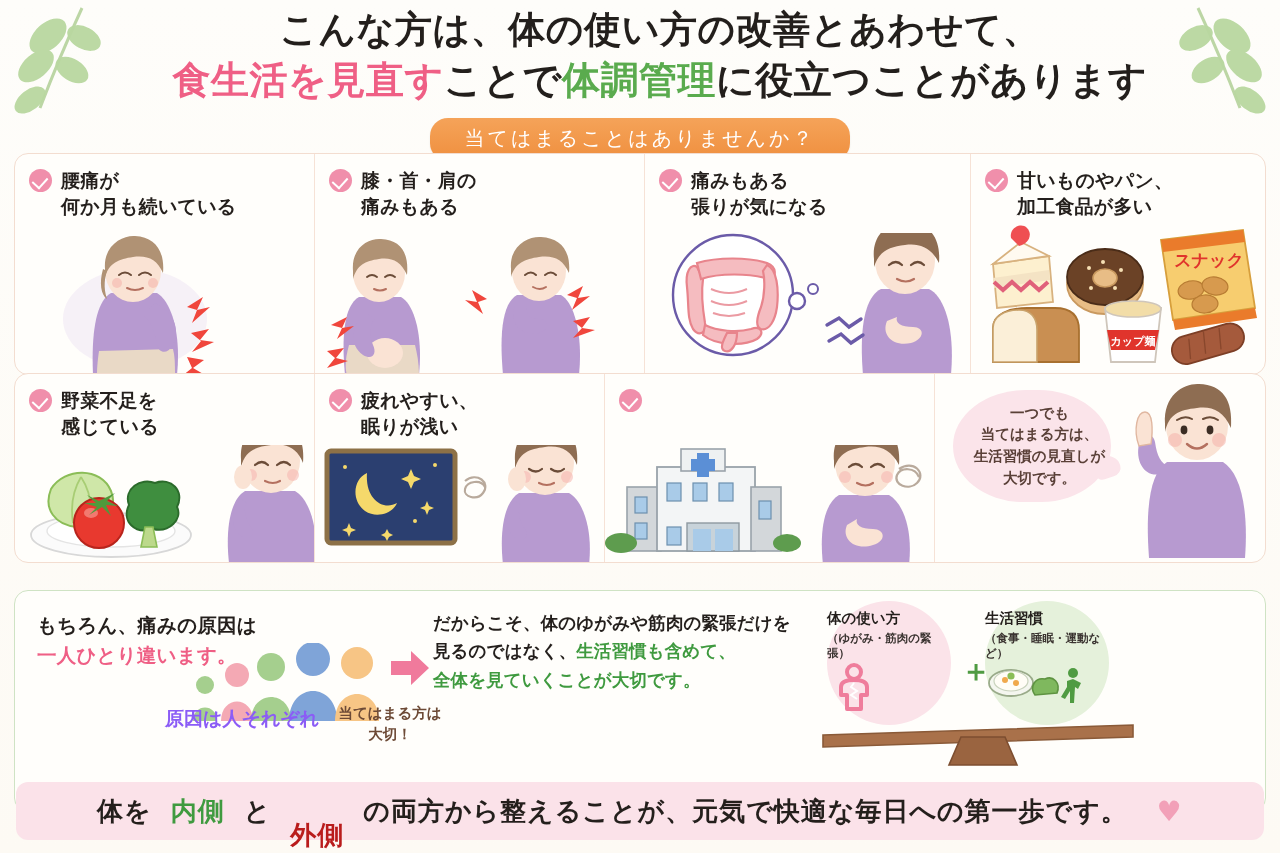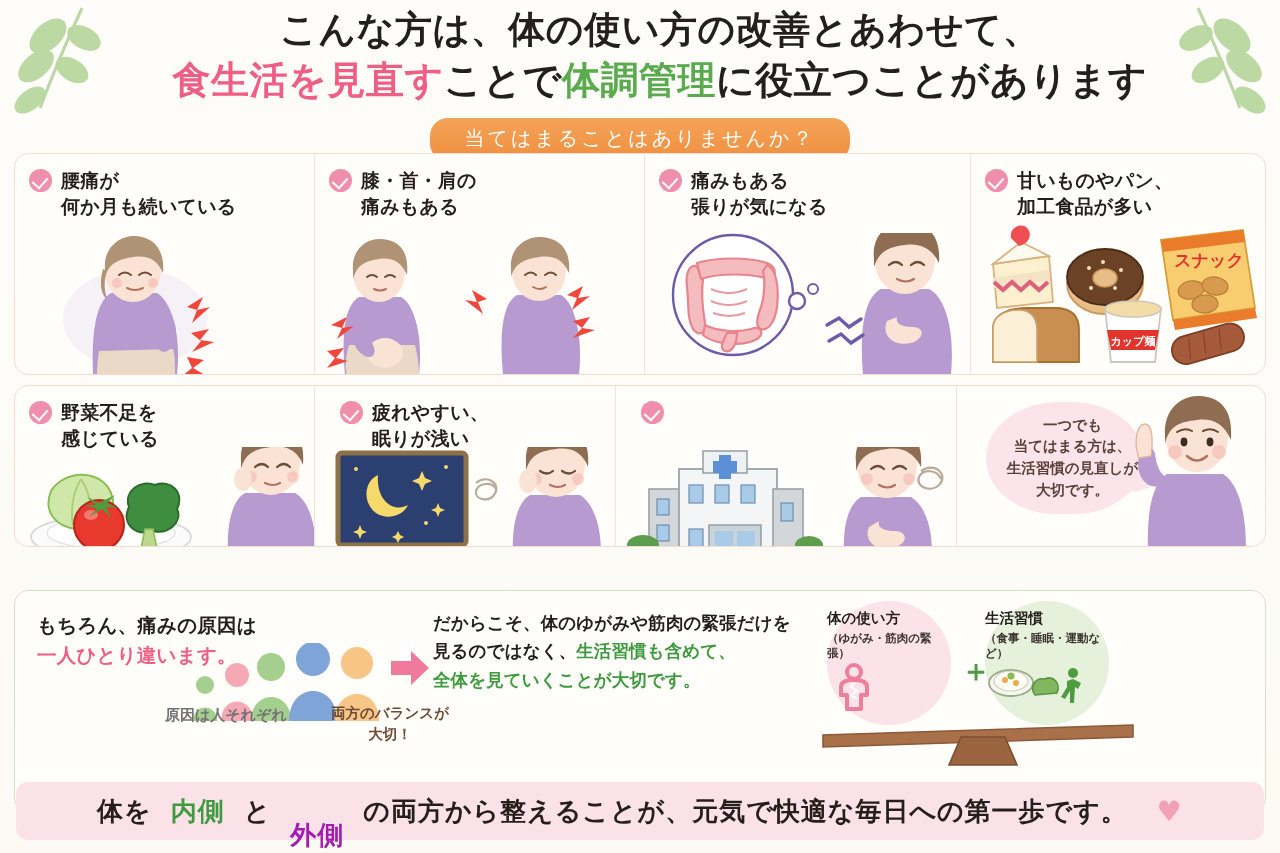--- a/index.html
+++ b/index.html
@@ -48,21 +48,21 @@
   
   .row {
     position: absolute; left: 14px; width: 1252px;
     background: #fffefb;
     border: 1.5px solid #f3ddd0;
     border-radius: 14px;
     display: flex;
     overflow: hidden;
   }
   .row1 { top: 153px; height: 222px; }
-  .row2 { top: 385px; height: 162px; gap: 11px; }
+  .row2 { top: 373px; height: 190px; }
 
   .card {
     position: relative;
     border-right: 1.5px solid #f6e2d6;
     overflow: hidden;
   }
   .card:last-child { border-right: none; }
 
   .card-head { display: flex; align-items: flex-start; gap: 9px; padding: 13px 10px 0 14px; }
   .check {
@@ -104,21 +104,21 @@
   
   .panel {
     position: absolute; left: 14px; top: 590px; width: 1252px; height: 222px;
     background: #fffefb; border: 1.5px solid #cfe3c4; border-radius: 14px;
   }
   .panel-left { position: absolute; left: 22px; top: 20px; width: 400px; }
   .p-line { font-size: 19.5px; font-weight: 700; color: #241f1c; line-height: 1.55; letter-spacing: .2px; }
   .p-line.pink { color: #ef5f85; }
   .people-caption {
     position: absolute; left: 150px; top: 115px;
-    font-size: 15px; font-weight: 700; color: #737373; text-align: center;
+    font-size: 19px; font-weight: 700; color: #8b5cf6; text-align: center;
   }
   .panel-mid { position: absolute; left: 418px; top: 18px; width: 360px; }
   .m-line { font-size: 17.5px; font-weight: 700; color: #241f1c; line-height: 1.62; letter-spacing: .1px; }
   .m-green { color: #3f9a3f; }
 
   .balance { position: absolute; left: 800px; top: 8px; width: 330px; height: 165px; }
   .bal-circle {
     position: absolute; width: 124px; height: 124px; border-radius: 50%;
   }
   .bal-circle.pink { left: 12px; top: 2px; background: #fbe3e9; }
@@ -139,21 +139,21 @@
   .footer {
     position: absolute; left: 16px; top: 782px; width: 1248px; height: 58px;
     background: #fbe2e9; border-radius: 12px;
     display: flex; align-items: center; justify-content: center;
   }
   .footer-text {
     font-size: 26px; font-weight: 700; color: #241f1c; letter-spacing: 1px;
     display: flex; align-items: center; gap: 19px;
   }
   .f-green { color: #3f9a3f; }
-  .f-blue  { color: #a21caf; margin-top: 48px; }
+  .f-blue  { color: #b91c1c; margin-top: 48px; }
   .heart { color: #f2a0b8; font-size: 28px; margin-left: 10px; }
 </style>
 </head>
 <body>
 
 <div id="page">
 
   <div class="leaf-deco left">
     <svg width="110" height="118" viewBox="0 0 110 118">
       <g fill="none" stroke="#bcd6a5" stroke-width="3">
@@ -641,21 +641,21 @@
           </g>
         </svg>
       </div>
 
       <svg width="330" height="56" viewBox="0 0 330 56" style="position:absolute; left:0; top:112px;">
         <path d="M8 24 L318 14 L318 26 L8 36 Z" fill="#a9714a" stroke="#8a5a38" stroke-width="1.6"></path>
         <path d="M146 26 L190 26 L202 54 L134 54 Z" fill="#9a6440" stroke="#7d4e30" stroke-width="1.6"></path>
       </svg>
     </div>
 
-    <div class="balance-note" style="position:absolute; left:300px; top:112px; width:150px;">両方のバランスが
+    <div class="balance-note" style="position:absolute; left:300px; top:112px; width:150px;">当てはまる方は
 大切！</div>
   </div>
 
   <div class="footer">
     <div class="footer-text">
       <span>体を </span>
         <span class="f-green">内側</span>
         <span> と </span>
         <span class="f-blue">外側</span>
         <span> の両方から整えることが、元気で快適な毎日への第一歩です。</span>

